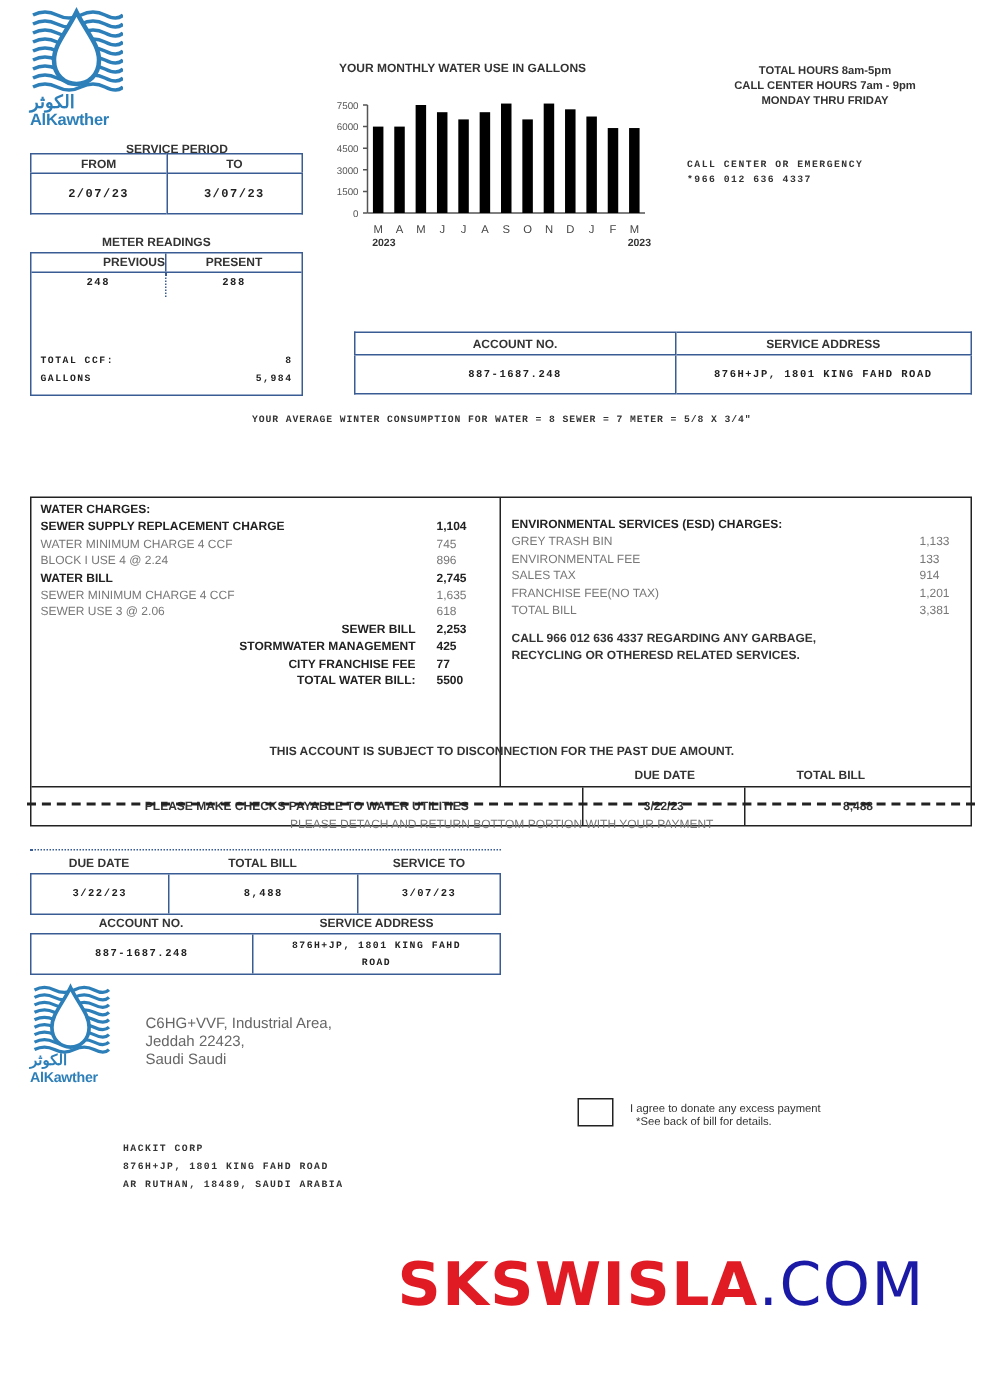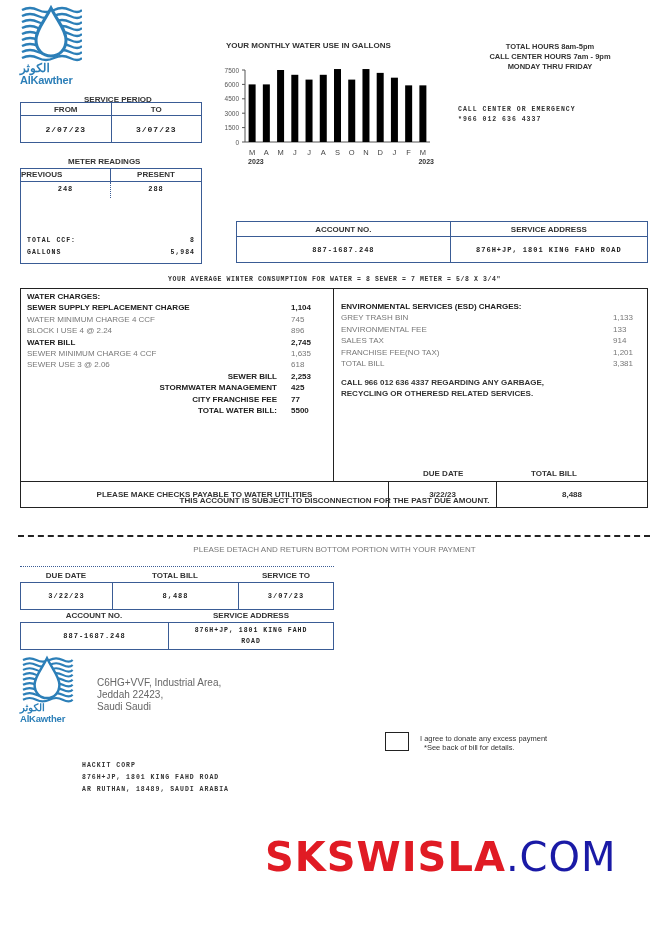--- a/index.html
+++ b/index.html
@@ -2,21 +2,21 @@
 <html><head>
 <meta charset="utf-8">
 <style>
   * { box-sizing: border-box; margin: 0; padding: 0; }
   html, body { width: 669px; height: 929px; background: #ffffff; overflow: hidden; }
   body { position: relative; font-family: "Liberation Sans", sans-serif; color: #222; }
   .abs { position: absolute; }
   .mono { font-family: "Liberation Mono", monospace; font-weight: bold; letter-spacing: 1px; }
   .hdr { font-size: 8px; font-weight: bold; text-transform: uppercase; color: #333; }
   .blue-box { border: 1.5px solid #3a5c95; }
-  .black-box { border: 1.5px solid #222; }
+  .black-box { border: 1.5px solid #222; margin-top: 43px; }
 
   
   .logo { width: 64px; }
   .logo svg { display: block; }
   .logo-en { font-size: 11px; font-weight: bold; color: #2c7fb8; letter-spacing: -0.2px; }
   .logo-ar { font-size: 12px; color: #2c7fb8; font-weight: bold; text-align: left; line-height: 12px; }
 
   
   table { border-collapse: collapse; }
   td { vertical-align: middle; text-align: center; }
@@ -124,21 +124,21 @@
   <div>MONDAY THRU FRIDAY</div>
 </div>
 <div class="abs mono" style="left:458px; top:105px; font-size:6.5px; line-height:10px; color:#333;">
   <div>CALL CENTER OR EMERGENCY</div>
   <div>*966 012 636 4337</div>
 </div>
 
 <div class="abs hdr" style="left:68px; top:157px;">METER READINGS</div>
 <div class="abs blue-box" style="left:20px; top:168px; width:182px; height:96px;">
   <div style="display:flex; height:13px; border-bottom:1.5px solid #3a5c95;">
-    <div class="hdr" style="width:50%; text-align:left; line-height:12px; border-right:1.5px solid #3a5c95;">PREVIOUS</div>
+    <div class="hdr" style="width:50%; text-align:right; line-height:12px; border-right:1.5px solid #3a5c95;">PREVIOUS</div>
     <div class="hdr" style="width:50%; text-align:center; line-height:12px;">PRESENT</div>
   </div>
   <div style="display:flex; height:16px;">
     <div class="mono" style="width:50%; text-align:center; font-size:7px; line-height:14px; border-right:1.5px dotted #3a5c95;">248</div>
     <div class="mono" style="width:50%; text-align:center; font-size:7px; line-height:14px;">288</div>
   </div>
   <div class="mono" style="position:absolute; left:6px; right:6px; top:68px; display:flex; justify-content:space-between; font-size:6.5px;">
     <span>TOTAL CCF:</span>
     <span>8</span>
   </div>

